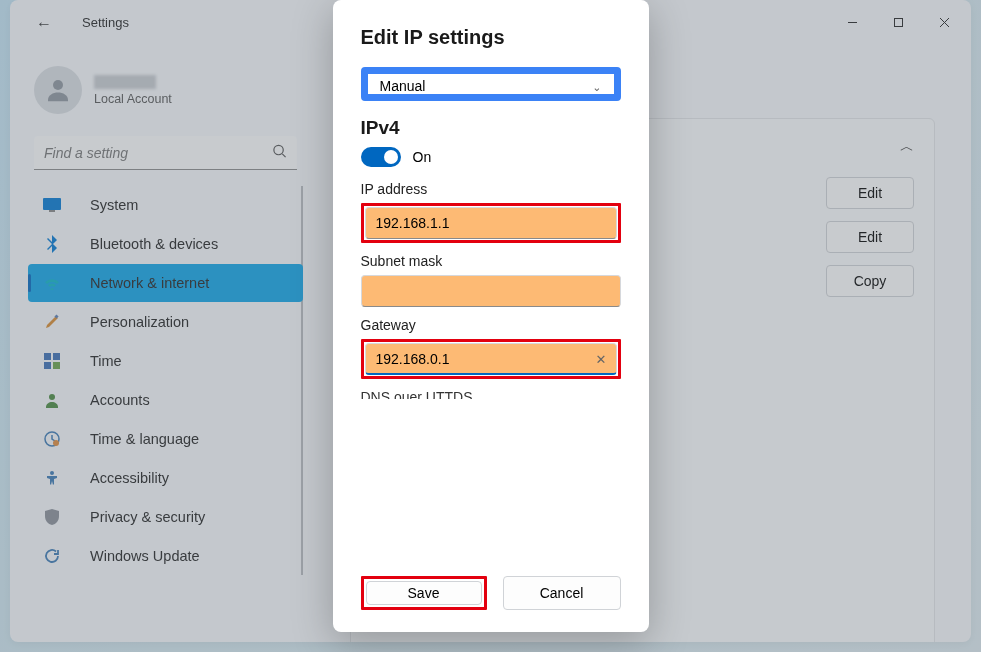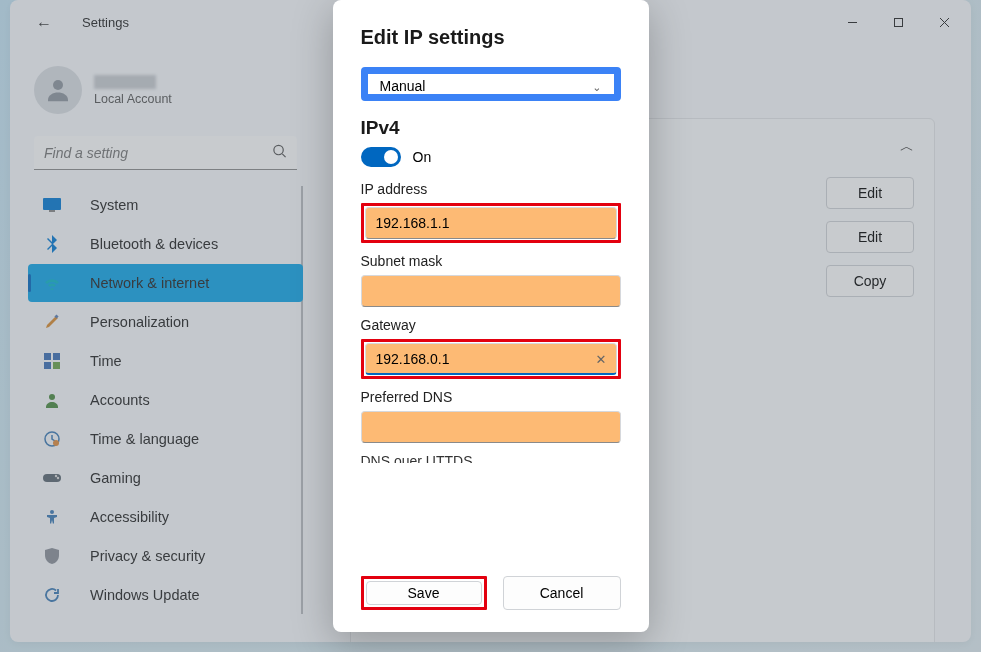--- a/index.html
+++ b/index.html
@@ -174,30 +174,20 @@
               <svg width="16" height="16" viewBox="0 0 16 16">
                 <circle cx="8" cy="8" r="7" fill="none" stroke="#3b7ab5" stroke-width="1.5"></circle>
                 <path d="M8 4v4l3 2" stroke="#3b7ab5" stroke-width="1.5" fill="none"></path>
                 <circle cx="12" cy="12" r="3" fill="#e08a3a"></circle>
               </svg>
             </span>
             <span>Time &amp; language</span>
           </div>
           <div class="nav-item">
             <span class="nav-icon">
-              <svg width="18" height="12" viewBox="0 0 18 12">
-                <rect x="0" y="2" width="18" height="8" rx="4" fill="#5a6670"></rect>
-                <circle cx="13" cy="4" r="1.2" fill="#ddd"></circle>
-                <circle cx="15" cy="6" r="1.2" fill="#ddd"></circle>
-              </svg>
-            </span>
-            <span>Gaming</span>
-          </div>
-          <div class="nav-item">
-            <span class="nav-icon">
               <svg width="16" height="16" viewBox="0 0 16 16" fill="#3b7ab5">
                 <circle cx="8" cy="3" r="2"></circle>
                 <path d="M3 6h10v2l-3 1v5l-1 1-1-4-1 4-1-1v-5l-3-1z"></path>
               </svg>
             </span>
             <span>Accessibility</span>
           </div>
           <div class="nav-item">
             <span class="nav-icon">
               <svg width="14" height="16" viewBox="0 0 14 16" fill="#8a9099">
@@ -304,26 +294,20 @@
       <div class="field-block">
         <div class="field-label">Gateway</div>
         <div class="red-box">
           <div class="input-wrap focused">
             <input type="text" value="192.168.0.1" style="">
             <span class="clear-x">✕</span>
           </div>
         </div>
       </div>
 
-      <div class="field-block">
-        <div class="field-label">Preferred DNS</div>
-        <div class="input-wrap">
-          <input type="text" value="" style="">
-        </div>
-      </div>
 
       <div class="cutoff" style="white-space:nowrap;overflow:hidden;height:10px;">DNS ouer UTTDS</div>
     </div>
 
     <div class="dialog-footer">
       <div class="save-red" style="flex:1;">
         <button class="dlg-btn" style="width:100%; height:100%;">Save</button>
       </div>
       <button class="dlg-btn">Cancel</button>
     </div>

